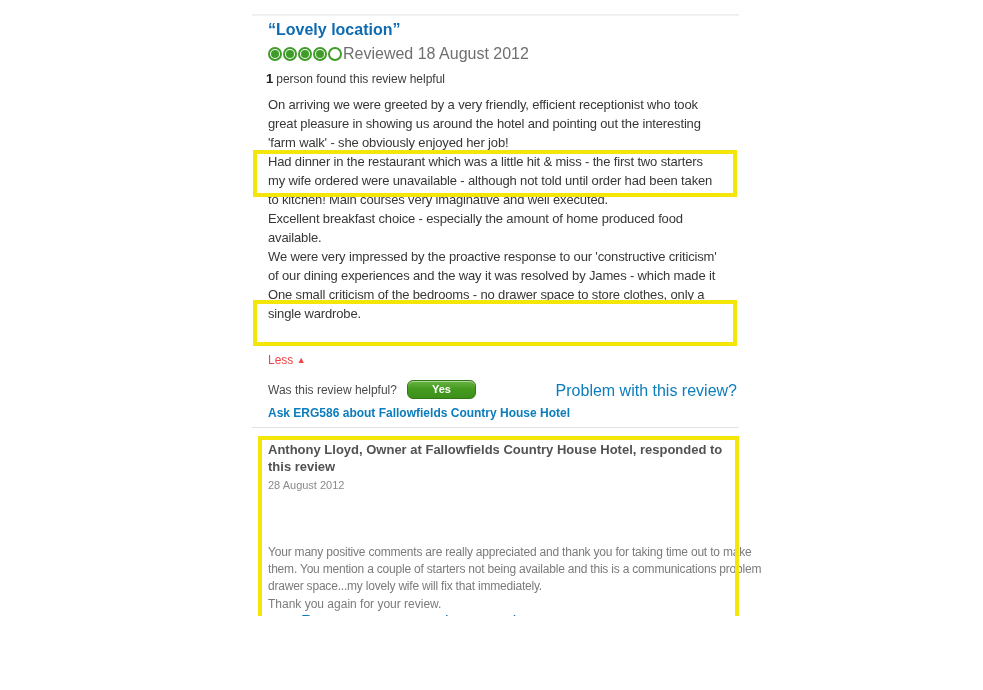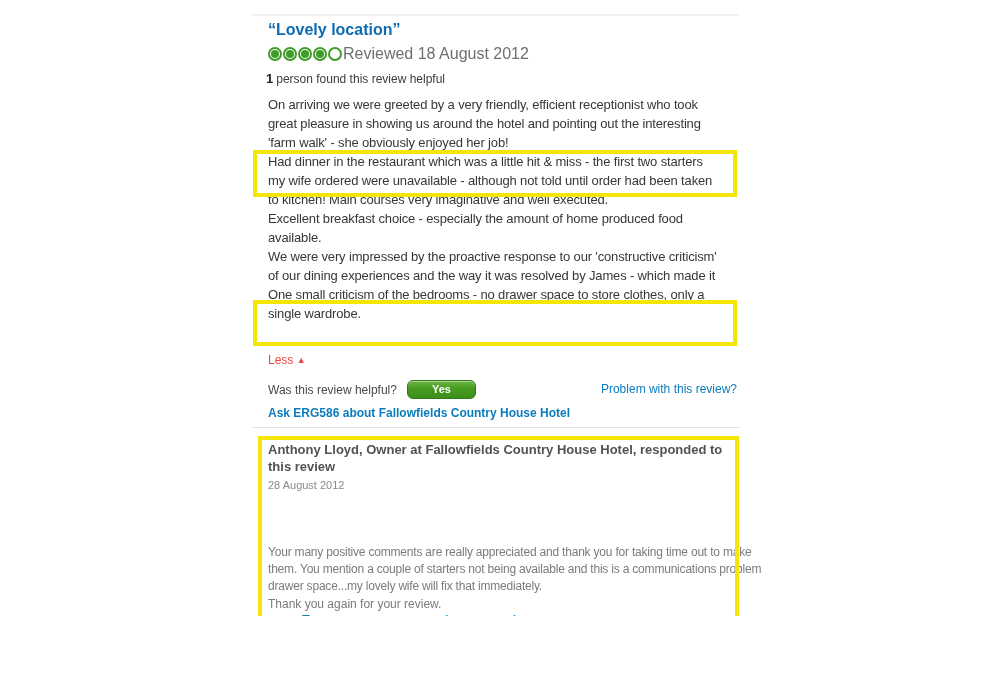--- a/index.html
+++ b/index.html
@@ -16,21 +16,21 @@
   .helpful-row{position:absolute;left:14px;top:71px;font-size:12px;color:#3b3b3b;white-space:nowrap;}
   .helpful-row b{font-size:13px;color:#222;margin-right:3px;}
   .review-body{position:absolute;left:16px;top:95px;font-size:13px;color:#373737;letter-spacing:-0.15px;}
   .review-body .line{height:19px;line-height:19px;white-space:nowrap;}
   .less-link{position:absolute;left:16px;top:353px;font-size:12px;color:#ef4444;cursor:pointer;white-space:nowrap;}
   .less-link .arrow{font-size:9px;position:relative;top:-1px;}
   .helpful-question{position:absolute;left:16px;top:380px;font-size:12px;color:#4a4a4a;white-space:nowrap;display:flex;align-items:center;}
   .yes-button{margin-left:10px;display:inline-block;padding:2px 24px 3px;font-size:11px;font-weight:bold;color:#fff;
     background:linear-gradient(#6cb345,#459c20 45%,#3d8f1a);border:1px solid #2f7a12;border-radius:6px;cursor:pointer;
     box-shadow:inset 0 1px 0 rgba(255,255,255,.45);}
-  .problem-link{position:absolute;right:2px;top:382px;font-size:12px;color:#0b7cbd;cursor:pointer;white-space:nowrap;}
+  .problem-link{position:absolute;right:2px;top:382px;font-size:16px;color:#0b7cbd;cursor:pointer;white-space:nowrap;}
   .ask-link{position:absolute;left:16px;top:406px;font-size:12px;font-weight:bold;color:#0b7cbd;cursor:pointer;white-space:nowrap;}
   .divider{position:absolute;left:0;top:427px;width:487px;height:1px;background:#e2e2e2;}
   .resp-header{position:absolute;left:16px;top:441px;width:462px;font-size:13px;font-weight:bold;color:#525252;line-height:17px;}
   .resp-date{position:absolute;left:16px;top:479px;font-size:11px;color:#8a8a8a;white-space:nowrap;}
   .resp-body{position:absolute;left:16px;top:496px;font-size:12px;color:#7b7b7b;letter-spacing:-0.2px;margin-top:48px;}
   .resp-body .line{height:17px;line-height:17px;white-space:nowrap;}
   .resp-thanks{position:absolute;left:16px;top:597px;font-size:12px;color:#7b7b7b;white-space:nowrap;text-align:right;}
   .report-link{position:absolute;left:16px;top:613px;font-size:16px;color:#0b7cbd;cursor:pointer;white-space:nowrap;margin-left:33px;}
   .hl-box{position:absolute;border:4px solid #f4e609;box-sizing:border-box;pointer-events:none;}
   .hl-1{left:1px;top:150px;width:484px;height:47px;}

